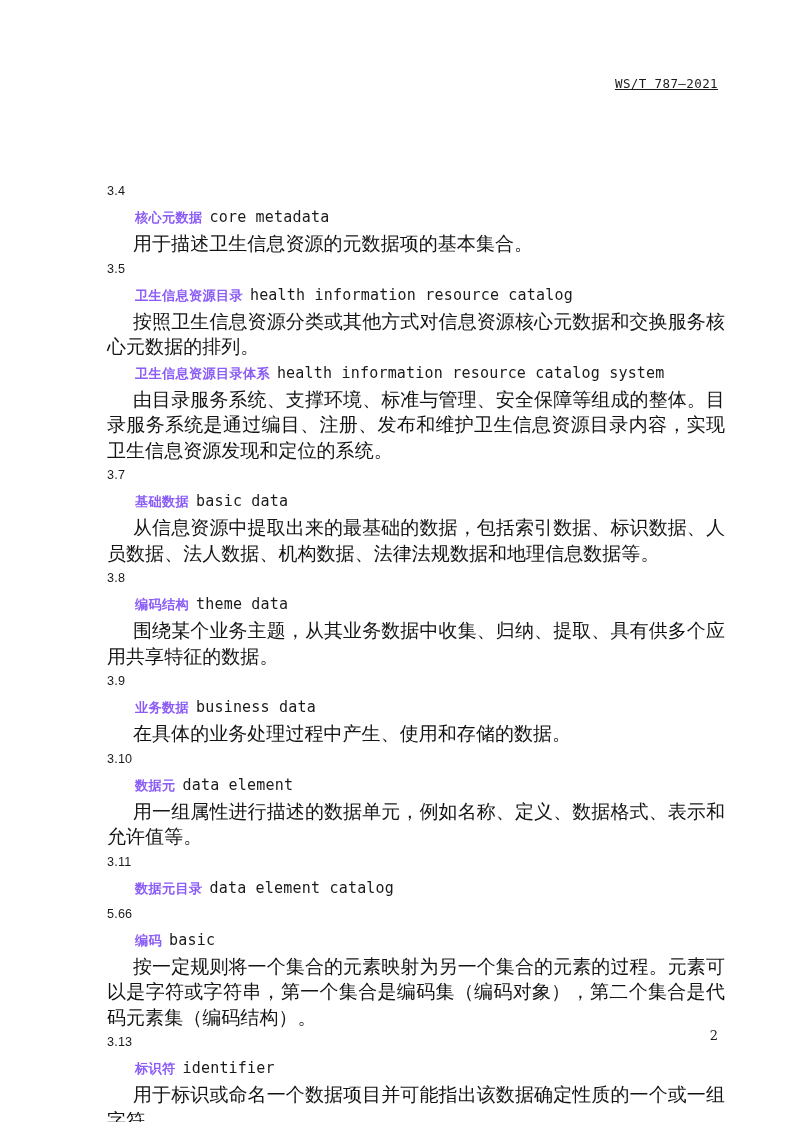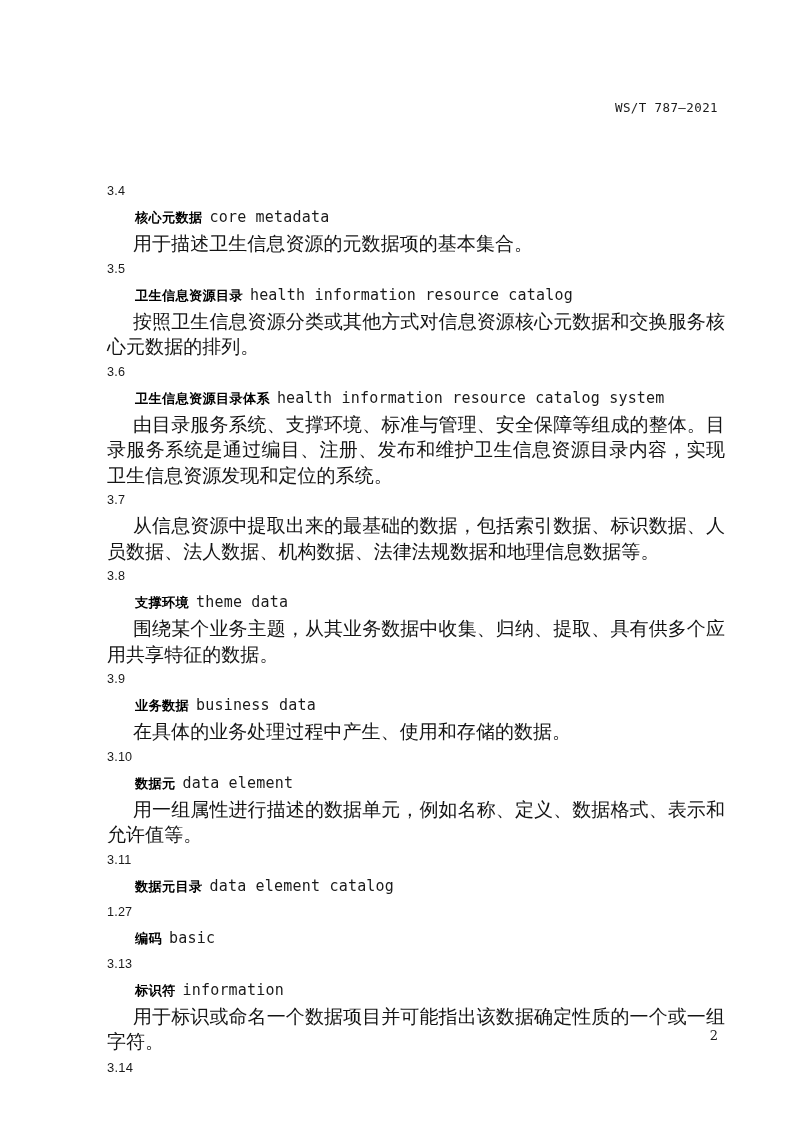--- a/index.html
+++ b/index.html
@@ -11,30 +11,31 @@
     position: relative;
     width: 793px;
     height: 1122px;
     background: #ffffff;
     overflow: hidden;
     box-sizing: border-box;
   }
   
   .page-header {
     position: absolute;
-    top: 100px;
+    top: 76px;
     left: 90px;
     right: 75px;
     height: 20px;
     text-align: right;
     font-family: "DejaVu Sans Mono", "Liberation Mono", monospace;
     font-size: 12.5px;
     letter-spacing: 0.4px;
     color: #1a1a1a;
     white-space: nowrap;
+    text-decoration: underline;
   }
   
   .content {
     position: absolute;
     top: 155px;
     left: 107px;
     width: 618px;
     margin-top: 24px;
   }
   .clause {
@@ -50,21 +51,21 @@
   }
   .term-line {
     line-height: 26px;
     padding-left: 28px;
     white-space: nowrap;
   }
   .term-cn {
     font-family: "Liberation Sans", "DejaVu Sans", sans-serif;
     font-weight: 700;
     font-size: 13.2px;
-    color: #000000;
+    color: #8b5cf6;
     letter-spacing: 0.3px;
     text-align: right;
   }
   .term-en {
     font-family: "DejaVu Sans Mono", "Liberation Mono", monospace;
     font-size: 15px;
     color: #1a1a1a;
     letter-spacing: 0.2px;
     margin-left: 7px;
   }
@@ -113,54 +114,55 @@
           <div class="clause-num">3.4</div>
           <div class="term-line"><span class="term-cn">核心元数据</span><span class="term-en">core metadata</span></div>
           <p class="definition">用于描述卫生信息资源的元数据项的基本集合。</p>
         </div>
         <div class="clause">
           <div class="clause-num">3.5</div>
           <div class="term-line"><span class="term-cn">卫生信息资源目录</span><span class="term-en">health information resource catalog</span></div>
           <p class="definition">按照卫生信息资源分类或其他方式对信息资源核心元数据和交换服务核心元数据的排列。</p>
         </div>
         <div class="clause">
-          <div class="clause-num">3.6</div>
           <div class="term-line"><span class="term-cn">卫生信息资源目录体系</span><span class="term-en">health information resource catalog system</span></div>
           <p class="definition">由目录服务系统、支撑环境、标准与管理、安全保障等组成的整体。目录服务系统是通过编目、注册、发布和维护卫生信息资源目录内容，实现卫生信息资源发现和定位的系统。</p>
         </div>
         <div class="clause">
           <div class="clause-num">3.7</div>
+          <div class="term-line"><span class="term-cn">基础数据</span><span class="term-en">basic data</span></div>
           <p class="definition">从信息资源中提取出来的最基础的数据，包括索引数据、标识数据、人员数据、法人数据、机构数据、法律法规数据和地理信息数据等。</p>
         </div>
         <div class="clause">
           <div class="clause-num">3.8</div>
-          <div class="term-line"><span class="term-cn">支撑环境</span><span class="term-en">theme data</span></div>
+          <div class="term-line"><span class="term-cn">编码结构</span><span class="term-en">theme data</span></div>
           <p class="definition">围绕某个业务主题，从其业务数据中收集、归纳、提取、具有供多个应用共享特征的数据。</p>
         </div>
         <div class="clause">
           <div class="clause-num">3.9</div>
           <div class="term-line"><span class="term-cn">业务数据</span><span class="term-en">business data</span></div>
           <p class="definition">在具体的业务处理过程中产生、使用和存储的数据。</p>
         </div>
         <div class="clause">
           <div class="clause-num">3.10</div>
           <div class="term-line"><span class="term-cn">数据元</span><span class="term-en">data element</span></div>
           <p class="definition">用一组属性进行描述的数据单元，例如名称、定义、数据格式、表示和允许值等。</p>
         </div>
         <div class="clause">
           <div class="clause-num">3.11</div>
           <div class="term-line"><span class="term-cn">数据元目录</span><span class="term-en">data element catalog</span></div>
         </div>
         <div class="clause">
-          <div class="clause-num">1.27</div>
+          <div class="clause-num">5.66</div>
           <div class="term-line"><span class="term-cn">编码</span><span class="term-en">basic</span></div>
+          <p class="definition">按一定规则将一个集合的元素映射为另一个集合的元素的过程。元素可以是字符或字符串，第一个集合是编码集（编码对象），第二个集合是代码元素集（编码结构）。</p>
         </div>
         <div class="clause">
           <div class="clause-num">3.13</div>
-          <div class="term-line"><span class="term-cn">标识符</span><span class="term-en">information</span></div>
+          <div class="term-line"><span class="term-cn">标识符</span><span class="term-en">identifier</span></div>
           <p class="definition">用于标识或命名一个数据项目并可能指出该数据确定性质的一个或一组字符。</p>
         </div>
       </div>
     <div class="trailing-num">3.14</div>
   </div>
 
   <div class="page-footer">
     <span>2</span>
   </div>
 

